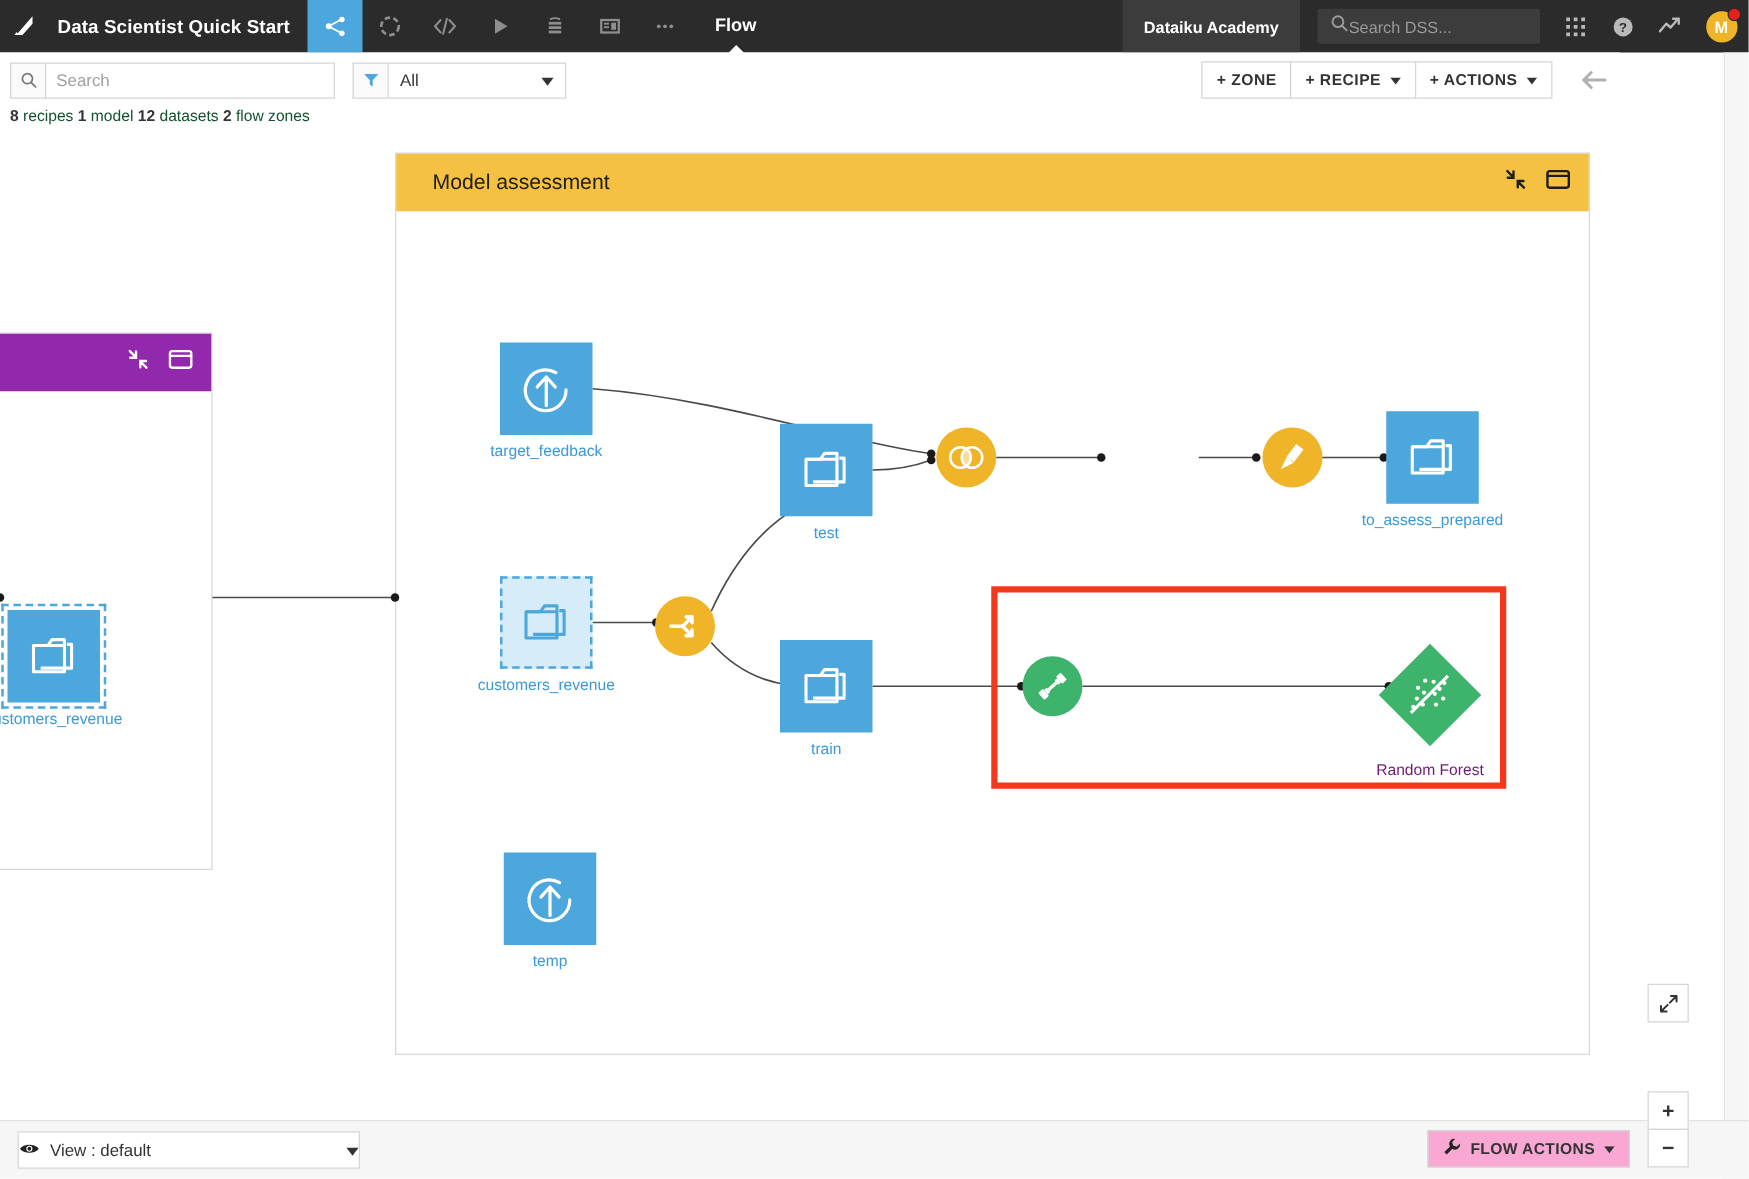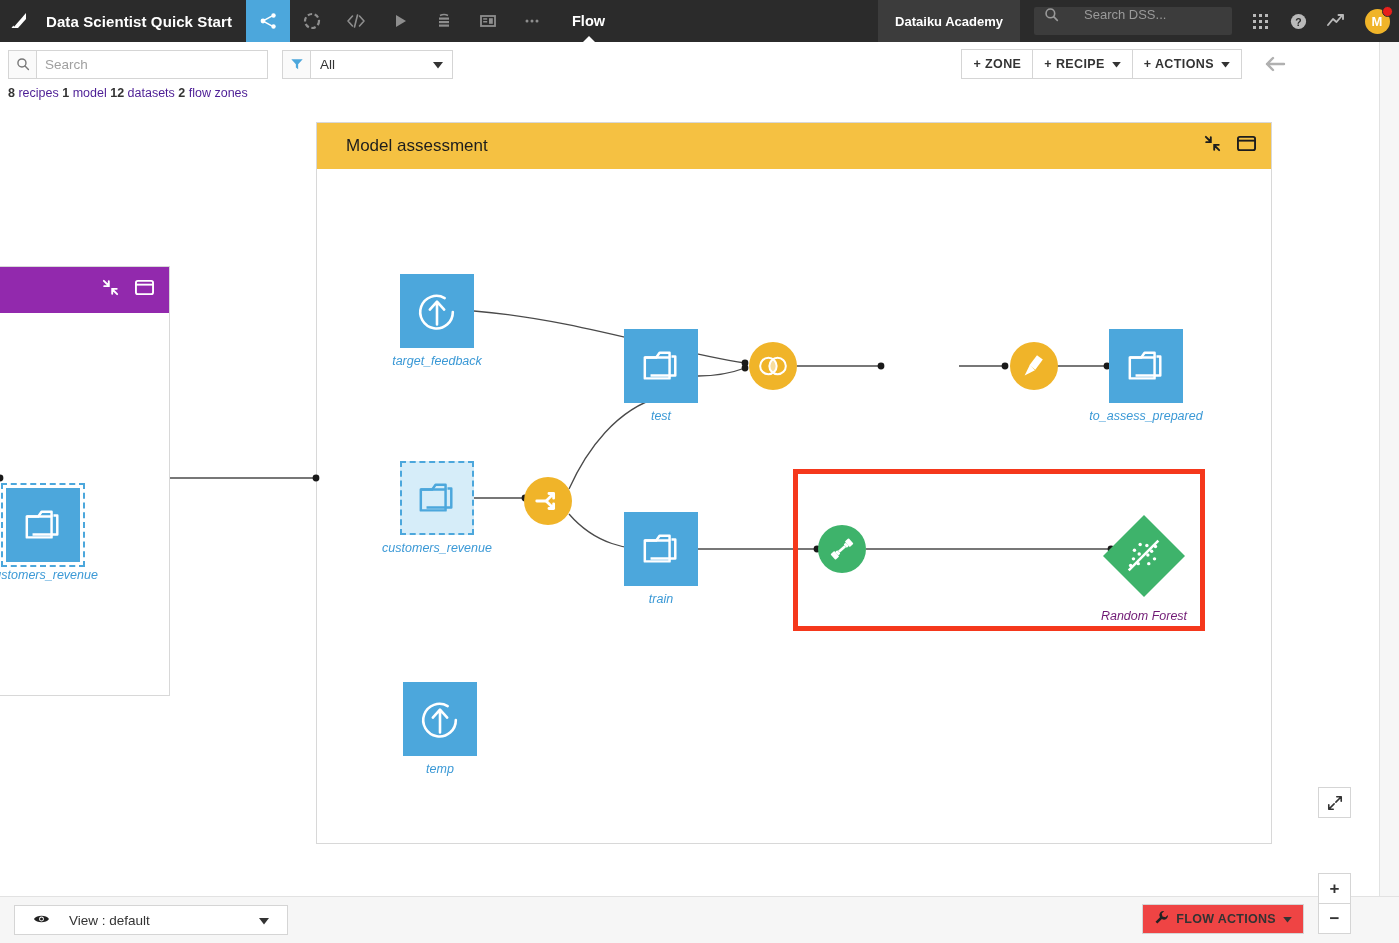--- a/index.html
+++ b/index.html
@@ -40,22 +40,22 @@
     position: absolute; bottom: -1px; left: 50%; transform: translateX(-50%);
     width: 0; height: 0; border-left: 7px solid transparent; border-right: 7px solid transparent;
     border-bottom: 7px solid #ffffff;
   }
   #nav-right { margin-left: auto; display: flex; align-items: center; height: 42px; }
   #academy-btn {
     background: #3c3c3c; color: #ffffff; font-size: 13px; font-weight: bold;
     height: 42px; display: flex; align-items: center; padding: 0 17px; white-space: nowrap;
   }
   #dss-search {
-    display: flex; align-items: flex-start; gap: 25px;
-    background: #3c3c3c; height: 28px; width: 198px; border-radius: 2px;
+    display: flex; align-items: center; gap: 0;
+    background: #3c3c3c; height: 28px; width: 178px; border-radius: 2px;
     margin: 0 9px 0 14px; padding: 0 10px; color: #9a9a9a;
   }
   #dss-search .ph { font-size: 13px; color: #9a9a9a; }
   .nav-right-icon {
     width: 38px; height: 42px; display: flex; align-items: center; justify-content: center;
     color: #b9b9b9;
   }
   #avatar-wrap { position: relative; width: 44px; height: 42px; display:flex; align-items:center; justify-content:center; }
   #avatar {
     width: 25px; height: 25px; border-radius: 50%;
@@ -101,39 +101,39 @@
     white-space: nowrap;
     text-align: right;
   }
   #back-arrow { margin-left: 22px; color: #b0b0b0; display: flex; align-items: center; }
 
   
   #counts {
     position: absolute; top: 86px; left: 8px; font-size: 12.5px; color: #333;
   }
   #counts b { font-weight: bold; color: #333; }
-  #counts a { color: #4c1d95; text-decoration: none; }
+  #counts a { color: #14532d; text-decoration: none; }
 
   
   #canvas {
     position: absolute; top: 106px; left: 0; width: 1399px; height: 790px;
     background: #ffffff; overflow: hidden;
   }
 
   
   .zone {
     position: absolute; background: #ffffff; border: 1px solid #d8d8d8;
   }
   .zone-header {
     height: 46px; display: flex; align-items: center; padding: 0 14px;
     color: #1d1d1d; font-size: 17px;
   }
   .zone-header .zone-title { white-space: nowrap; margin-left: 15px; }
   .zone-header .zone-icons { margin-left: auto; display: flex; align-items: center; gap: 14px; }
-  .zone-body { position: relative; width: 100%; height: calc(100% - 46px); font-style: italic; }
+  .zone-body { position: relative; width: 100%; height: calc(100% - 46px); }
 
   #zone-left { left: -170px; top: 160px; width: 340px; height: 430px; }
   #zone-left .zone-header { background: #9229ad; color: #fff; }
   #zone-main { left: 316px; top: 16px; width: 956px; height: 722px; }
   #zone-main .zone-header { background: #f5c142; }
 
   
   .node { position: absolute; }
   .node-shape {
     position: relative; width: 74px; height: 74px;
@@ -168,27 +168,27 @@
   #edges-outer { position: absolute; left: 0; top: 0; width: 1399px; height: 790px; pointer-events: none; }
 
   
   #bottom-bar {
     position: absolute; bottom: 0; left: 0; width: 1399px; height: 47px;
     background: #f6f6f6; border-top: 1px solid #e2e2e2;
   }
   #view-select {
     position: absolute; left: 14px; top: 8px; width: 274px; height: 30px;
     border: 1px solid #d5d5d5; background: #fff;
-    display: flex; align-items: center; gap: 19px; padding: 0 18px;
+    display: flex; align-items: center; gap: 8px; padding: 0 0;
     font-size: 13.5px; color: #333;
   }
   #view-select .caret { margin-left: auto; }
   #flow-actions {
     position: absolute; right: 95px; bottom: 9px; height: 30px;
-    border: 1px solid #d5d5d5; background: #ef4444; color: #333;
+    border: 1px solid #d5d5d5; background: #f9a8d4; color: #333;
     font-size: 12.5px; font-weight: bold; letter-spacing: .3px;
     display: flex; align-items: center; gap: 7px; padding: 0 11px;
   }
   #zoom-controls {
     position: absolute; right: 48px; bottom: 9px; width: 33px;
     display: flex; flex-direction: column;
   }
   .zoom-btn {
     width: 33px; height: 31px; border: 1px solid #d5d5d5; background: #fff;
     display: flex; align-items: center; justify-content: center;
@@ -477,21 +477,21 @@
         <div class="node" style="left:83px; top:105px;">
           <div class="node-shape ds-square">
             <svg width="46" height="46" viewBox="0 0 48 48">
                 <path d="M32 10.5 A17 17 0 1 0 40.5 25" fill="none" stroke="#fff" stroke-width="2.7" stroke-linecap="round"></path>
                 <path d="M24 38 L24 15 M16.5 22.5 L24 14.2 L31.5 22.5" fill="none" stroke="#fff" stroke-width="2.7" stroke-linecap="round" stroke-linejoin="round"></path>
               </svg>
           </div>
           <div class="node-label">target_feedback</div>
         </div>
 
-        <div class="node" style="left:307px; top:160px;text-align:right;">
+        <div class="node" style="left:307px; top:170px;text-align:right;">
           <div class="node-shape ds-square">
             <svg width="44" height="40" viewBox="0 0 46 42">
                 <path d="M6 12 L18 12 L21.5 7 L32 7 L32 12" fill="none" stroke="#fff" stroke-width="2.6" stroke-linejoin="round"></path>
                 <rect x="6" y="12" width="26" height="22" fill="none" stroke="#fff" stroke-width="2.6" stroke-linejoin="round"></rect>
                 <path d="M34 11 L38 11 L38 31 L12 31" fill="none" stroke="#fff" stroke-width="2.6" stroke-linejoin="round"></path>
               </svg>
           </div>
           <div class="node-label">test</div>
         </div>
 

